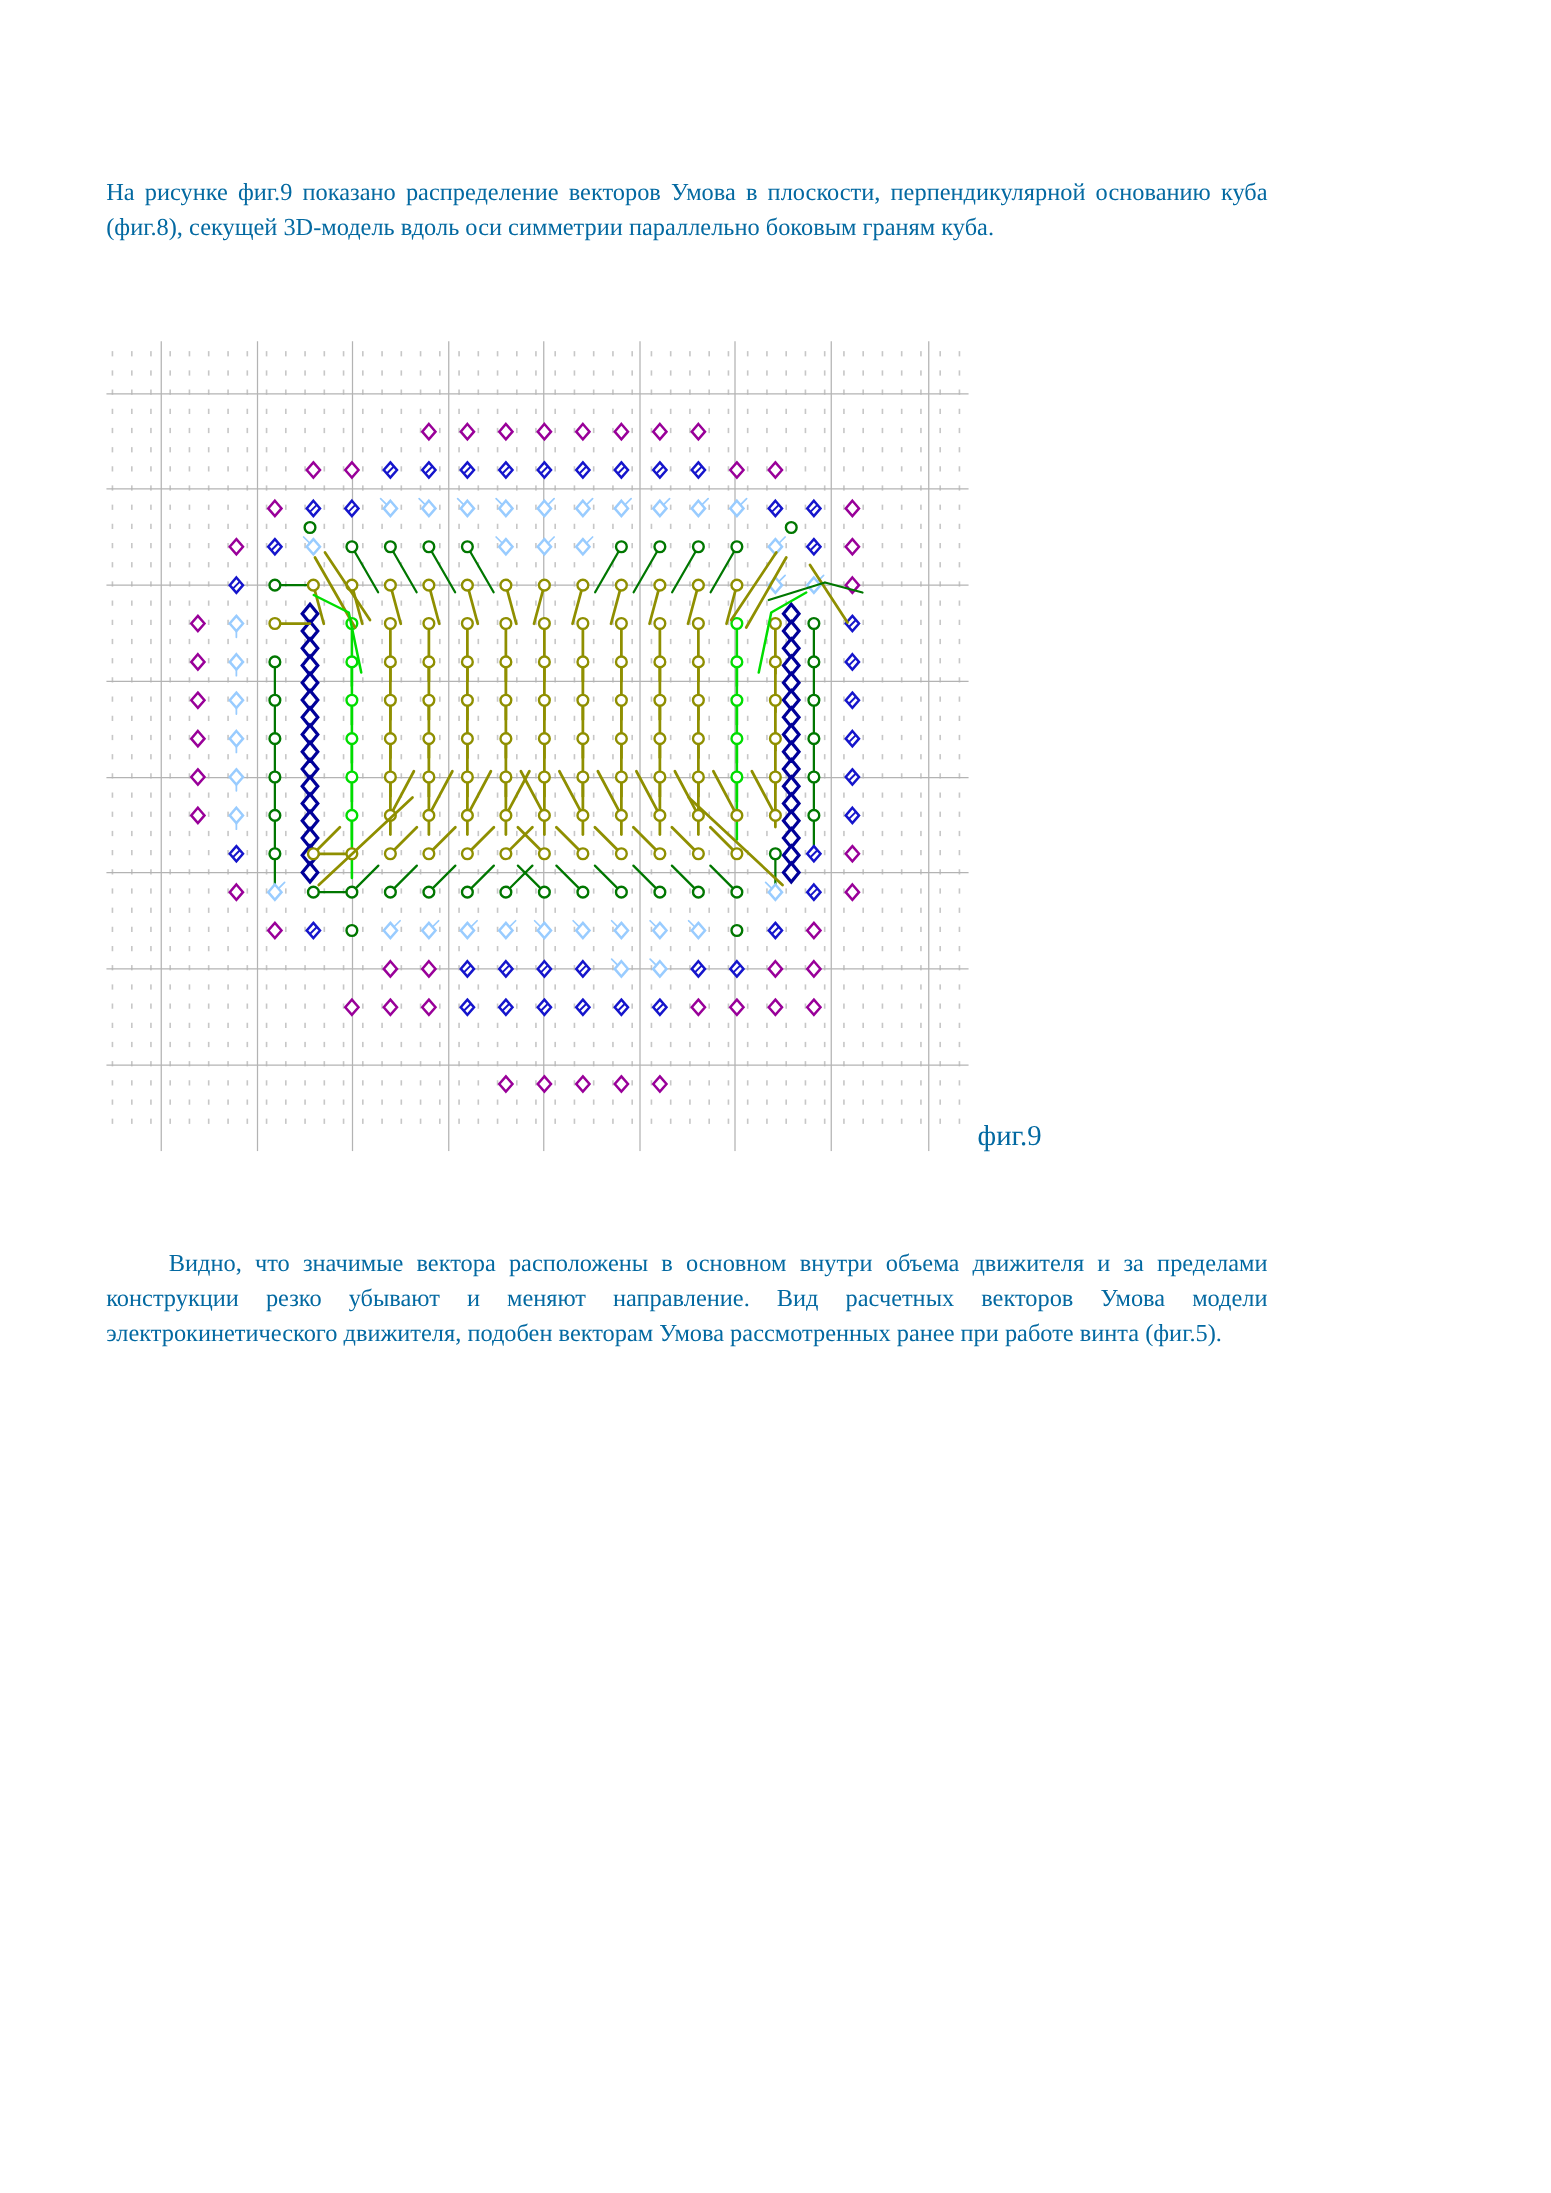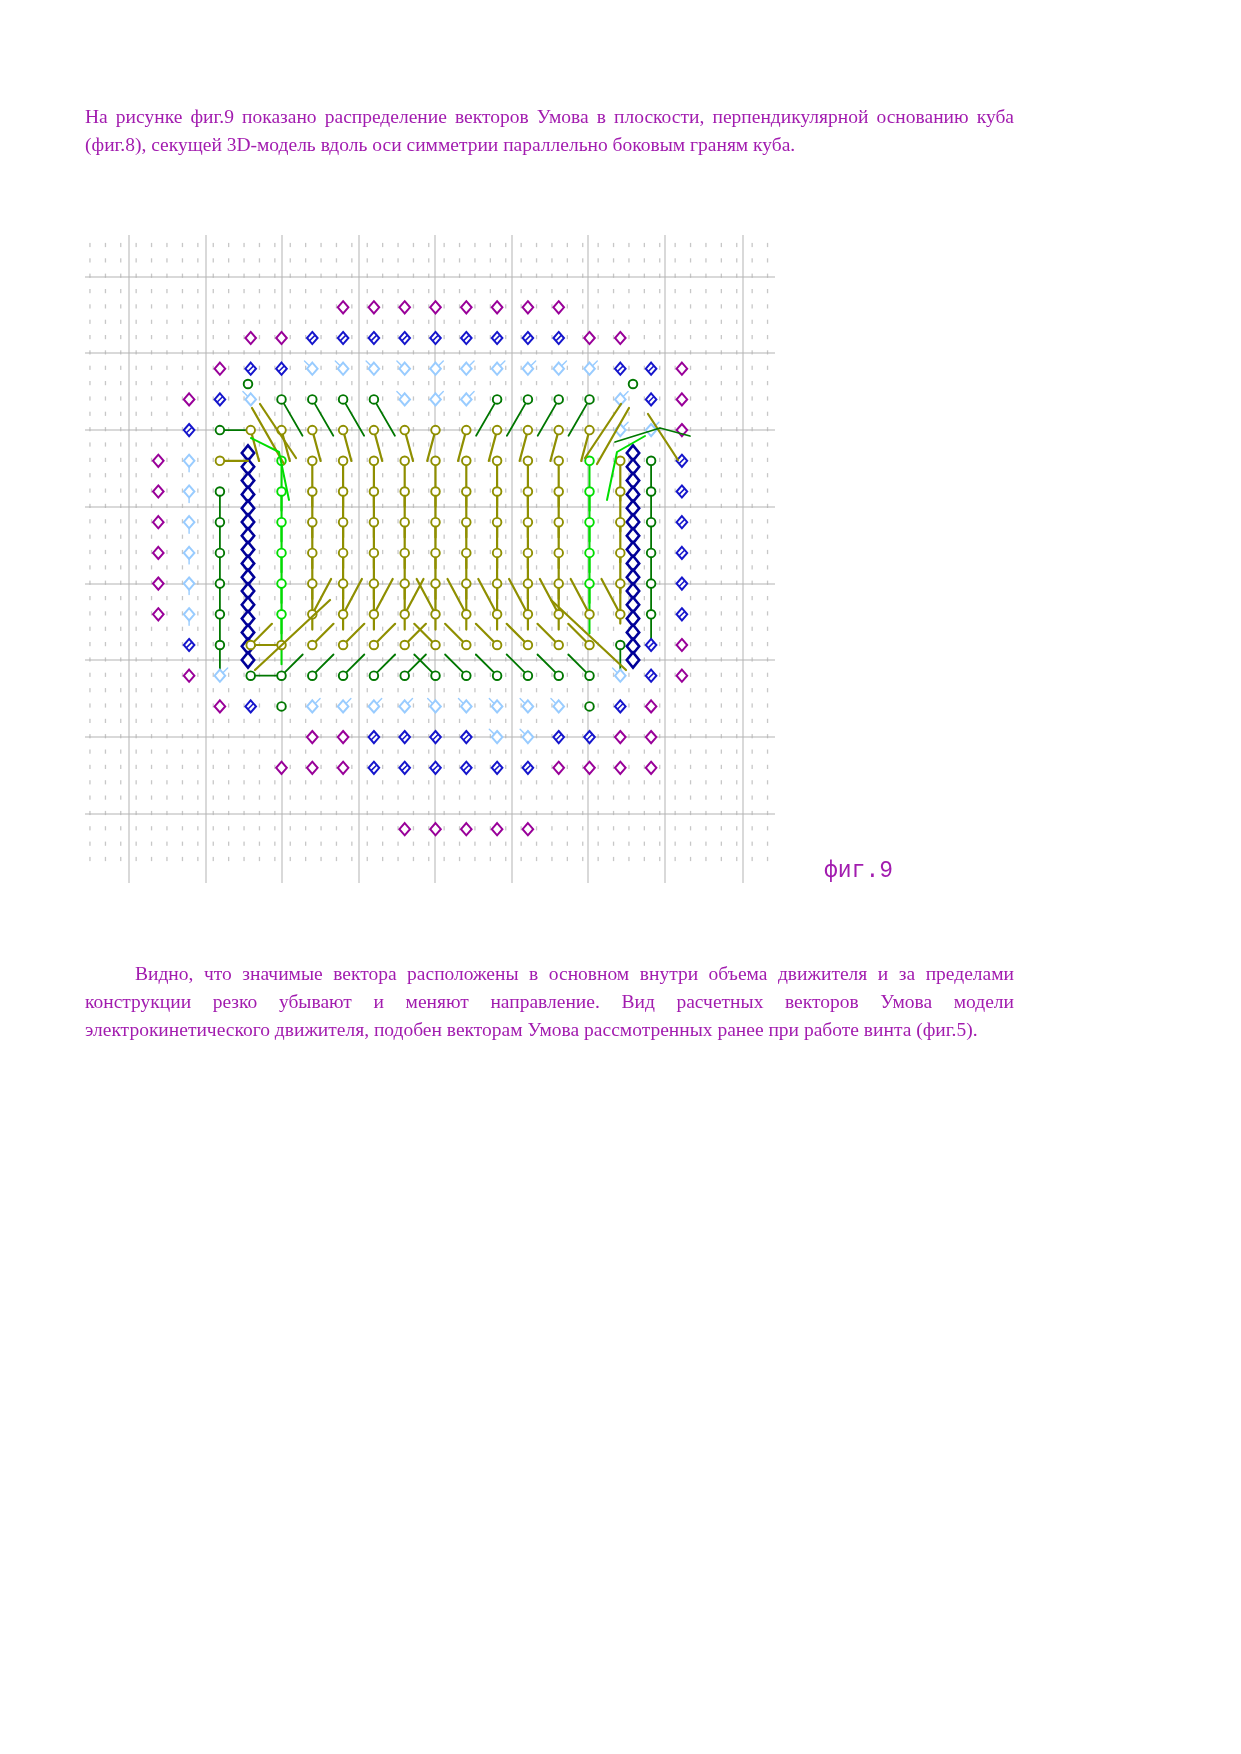--- a/index.html
+++ b/index.html
@@ -1,24 +1,24 @@
 <!DOCTYPE html>
 <html><head>
 <meta charset="utf-8">
 <style>
   html,body{margin:0;padding:0;background:#ffffff;}
   .page{position:relative;width:1241px;height:1430px;background:#ffffff;overflow:hidden;
-        font-family:"Liberation Serif","DejaVu Serif",serif;color:#a21caf;}
+        font-family:"Liberation Serif","DejaVu Serif",serif;color:#0369a1;margin-top:38px;}
   .para{position:absolute;left:85px;width:929px;font-size:19.5px;line-height:28px;
         text-align:justify;margin:0;}
   .p1{top:103px;}
   .p2{top:960px;text-indent:50px;}
   .figure-wrap{position:absolute;left:85px;top:233px;width:690px;height:650px;}
   .figure-wrap svg{display:block;width:690px;height:650px;}
-  .caption{position:absolute;left:824px;top:858px;font-size:23px;font-family:Liberation Mono, monospace;}
+  .caption{position:absolute;left:782px;top:858px;font-size:23px;}
 </style>
 </head>
 <body>
 
 <div class="page">
 
   <p class="para p1">На рисунке фиг.9 показано распределение векторов Умова в плоскости, перпендикулярной основанию куба (фиг.8), секущей 3D-модель вдоль оси симметрии параллельно боковым граням куба.</p>
 
   <div class="figure-wrap">
     <svg id="fig-svg" xmlns="http://www.w3.org/2000/svg" viewBox="0 0 690 650">

